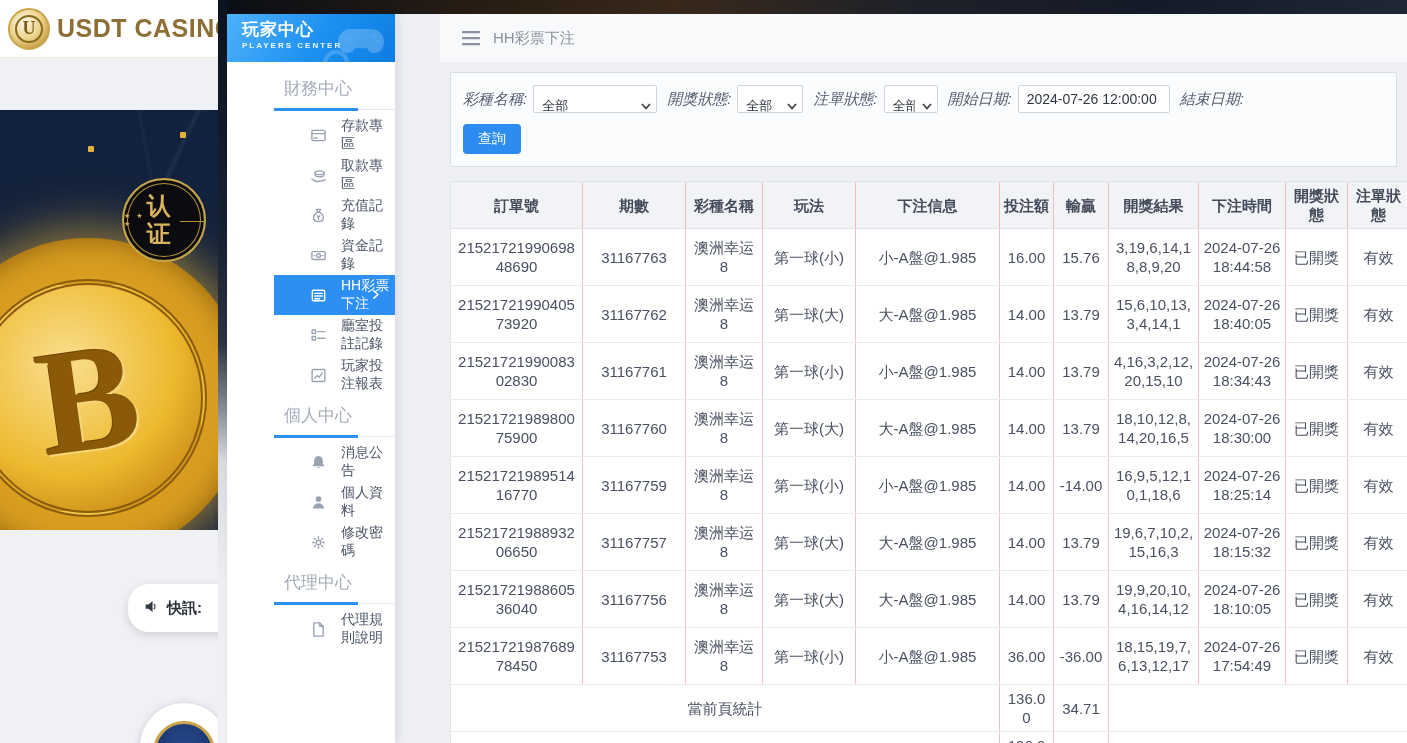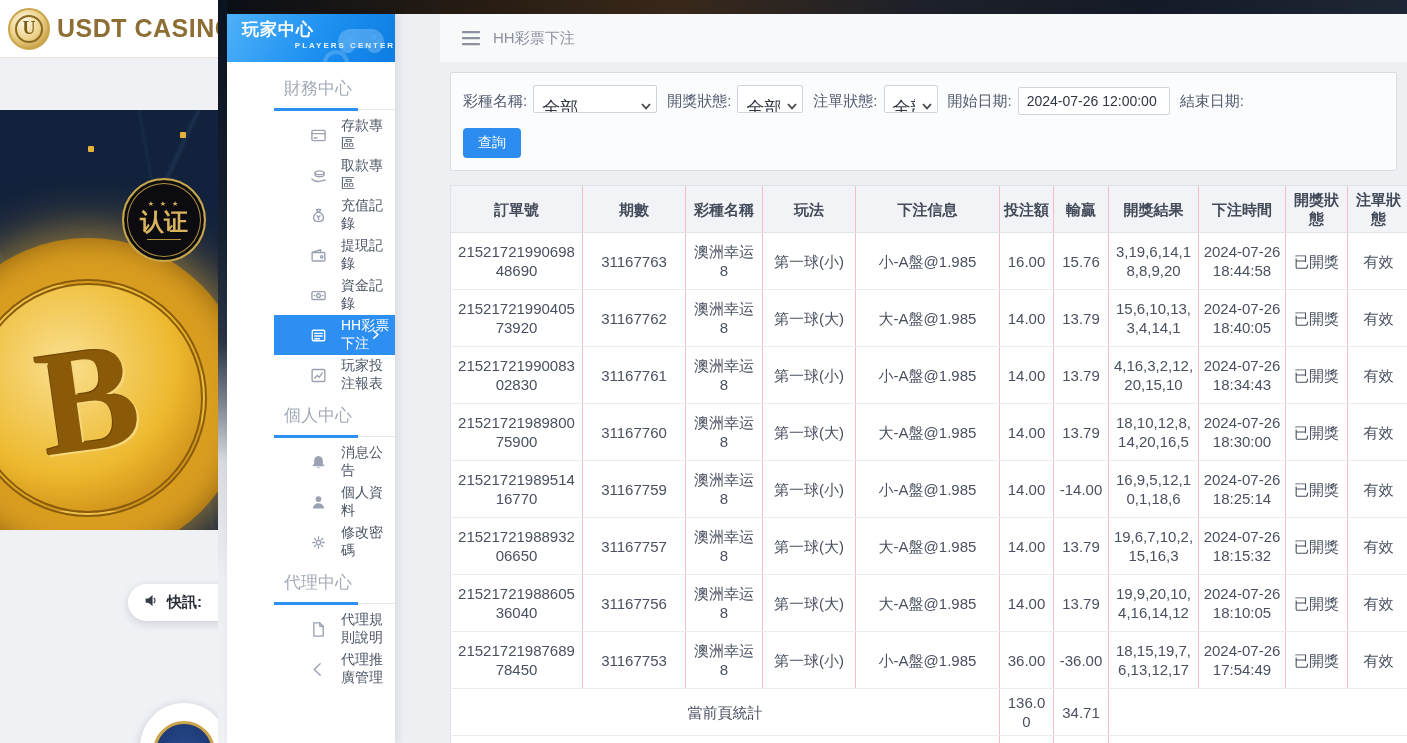--- a/index.html
+++ b/index.html
@@ -29,26 +29,26 @@
     background-color:#d99e20;
     box-shadow:0 0 46px 10px rgba(247,190,60,.55), inset 0 0 30px rgba(90,50,0,.6);
     display:flex; align-items:center; justify-content:center; }
   .coin-inner { width:238px; height:238px; border-radius:50%; border:6px double #8a5c0c;
     display:flex; align-items:center; justify-content:center;
     background:radial-gradient(circle at 40% 35%, #fadf8f, #edb92e 55%, #c07f10 90%); }
   .coin-b { font-family:"Liberation Serif","DejaVu Serif",serif; font-weight:bold; font-size:150px; color:#8a5a08;
     text-shadow:2px 2px 0 #f5d678, -1px -1px 0 #6d4403; transform:rotate(-8deg); }
   .cert-badge { position:absolute; right:12px; top:68px; width:84px; height:84px; border-radius:50%;
     background:#0c0c10; border:2px solid #c9a84c; box-shadow:inset 0 0 0 3px #0c0c10, inset 0 0 0 4px #b3923c;
-    display:flex; flex-direction:column; align-items:center; justify-content:center; color:#d8b25c; }
+    display:flex; flex-direction:row; align-items:center; justify-content:center; color:#d8b25c; }
   .cert-stars { font-size:7px; letter-spacing:2px; line-height:8px; }
   .cert-text { font-size:24px; font-weight:bold; line-height:28px; }
   .cert-line { width:34px; border-top:1px solid #b3923c; margin-top:3px; }
 
-  .ticker-pill { position:absolute; left:128px; top:584px; width:104px; height:37px; background:#fff;
+  .ticker-pill { position:absolute; left:128px; top:584px; width:104px; height:48px; background:#fff;
     border-radius:21px 0 0 21px; box-shadow:0 3px 10px rgba(20,30,60,.15);
     display:flex; align-items:center; gap:7px; padding-left:15px; cursor:pointer; }
   .ticker-label { font-size:15px; font-weight:bold; color:#2b303b; }
 
   .floating-logo { position:absolute; left:140px; top:703px; width:88px; height:88px; border-radius:50%;
     background:#fff; box-shadow:0 2px 10px rgba(20,30,60,.2); display:flex; align-items:flex-end; justify-content:center; cursor:pointer; }
   .floating-logo-inner { width:62px; height:62px; border-radius:50%; margin-bottom:8px;
     background:radial-gradient(circle at 50% 45%, #27488c, #1d3a74 70%, #162c5a); border:3px solid #caa54a; }
 
   
@@ -56,21 +56,21 @@
     background:linear-gradient(180deg,#0c1320 0%,#15202e 30%,#2a3442 46%,#7a828c 54%,#d7dadf 62%,#edeef2 78%,#f0f1f5 100%); }
   .top-strip { position:absolute; left:227px; top:0; width:1180px; height:14px;
     background:linear-gradient(90deg,#0b0f16,#281d13 22%,#39281a 38%,#1e2129 58%,#141a27 78%,#1f2635 100%); }
 
   
   .sidebar { position:absolute; left:227px; top:14px; width:168px; height:729px; background:#fff;
     box-shadow:3px 0 8px rgba(30,40,60,.10); }
   .sidebar-header { height:48px; padding:5px 0 0 15px; position:relative; overflow:hidden;
     background:linear-gradient(120deg,#4eb1f9 0%,#1d90f1 55%,#0d7ce2 100%); }
   .sidebar-title { color:#fff; font-size:17px; font-weight:bold; line-height:22px; letter-spacing:1px; }
-  .sidebar-sub { color:rgba(255,255,255,.92); font-size:8px; letter-spacing:2px; font-weight:bold;text-align:right; }
+  .sidebar-sub { color:rgba(255,255,255,.92); font-size:8px; letter-spacing:2px; font-weight:bold; }
   .sidebar-header .pad-icon { position:absolute; right:8px; top:7px; opacity:.55; }
   .sidebar-header .ring { position:absolute; left:96px; bottom:-14px; width:26px; height:26px; border-radius:50%;
     border:4px solid rgba(255,255,255,.18); }
 
   .menu { padding-top:6px;margin-left:47px; }
   .menu-section-label { color:#a3abb8; font-size:17px; padding:9px 0 7px 10px; }
   .menu-rule { position:relative; height:3px; margin-bottom:5px; }
   .menu-rule::before { content:""; position:absolute; left:0; bottom:0; width:100%; height:1px; background:#e5e8ec; }
   .menu-rule::after { content:""; position:absolute; left:0; bottom:-1px; width:84px; height:3px; background:#2e90f1; }
   .menu-item { display:flex; align-items:center; height:40px; padding-left:36px; color:#4c5566; font-size:14px; cursor:pointer; position:relative; }
@@ -83,24 +83,24 @@
 
   
   .main { position:absolute; left:440px; top:14px; width:967px; height:729px; }
   .topbar { height:48px; background:#f8f9fb; display:flex; align-items:center; gap:13px; padding-left:22px; }
   .hamburger { display:inline-flex; cursor:pointer; color:#8b919e; }
   .topbar-title { color:#8b919e; font-size:15px; }
   .content { position:absolute; left:0; top:48px; right:0; bottom:0; background:#edeff3; padding:10px 0 0 10px; }
 
   .filter-panel { width:947px; background:#fbfcfd; border:1px solid #d9dee5; border-radius:2px; padding:12px 0 12px 12px; }
   .filter-row { display:flex; align-items:center; font-size:15px; color:#515a6e; white-space:nowrap; }
-  .f-label { margin-right:6px; }
+  .f-label { margin-right:6px;font-style:italic; }
   .sel-wrap { position:relative; margin-right:10px; }
   .sel-wrap select { appearance:none; -webkit-appearance:none; -moz-appearance:none; border:1px solid #cfd4dc; border-radius:2px;
-    height:28px; padding:12px 22px 0 8px; font-size:18px; color:#2f3542; background:#fff; width:100%; font-family:Liberation Sans, sans-serif; }
+    height:28px; padding:12px 22px 0 8px; font-size:13px; color:#2f3542; background:#fff; width:100%; font-family:Liberation Sans, sans-serif; }
   .sel-arrow { position:absolute; right:6px; top:11px; pointer-events:none; color:#444; }
   .w-lottery { width:124px; } .w-draw { width:66px; } .w-order { width:54px; }
   .date-input { width:152px; height:28px; border:1px solid #cfd4dc; border-radius:2px; padding:0 8px; font-size:14px; color:#2f3542; margin-right:10px; font-family:inherit; background:#fff; }
   .query-btn { margin-top:11px; background:#2d8cf0; color:#fff; border:none; border-radius:4px; height:30px; padding:0 15px; font-size:14px; cursor:pointer; font-family:inherit; }
 
   .table-wrap { margin-top:14px; width:957px; }
   table.bets { border-collapse:collapse; table-layout:fixed; width:959px; background:#fff; font-size:15px; color:#495060; }
   table.bets th, table.bets td { border-left:1px solid #f2bfc4; border-bottom:1px solid #e9ebee; text-align:center; padding:4px 4px; word-break:break-all; line-height:19px; }
   table.bets th:first-child, table.bets td:first-child { border-left:1px solid #dfe3e8; }
   table.bets th:last-child, table.bets td:last-child { border-right:1px solid #dfe3e8; }
@@ -198,30 +198,20 @@
             <path d="M6 2.2h4L8.7 4.6H7.3z"></path>
             <path d="M8 4.6c-3 1.2-4.6 3.4-4.6 5.6 0 2 1.8 3.6 4.6 3.6s4.6-1.6 4.6-3.6c0-2.2-1.6-4.4-4.6-5.6z"></path>
             <path d="M6.6 8.2l1.4 1.6 1.4-1.6M8 9.8v2.2"></path>
           </svg>
         </span>
         <span>充值記錄</span>
       </div>
       <div class="menu-item">
         <span class="mi-icon">
           <svg viewBox="0 0 16 16" fill="none" stroke="currentColor" stroke-width="1.3" stroke-linecap="round" stroke-linejoin="round">
-            <path d="M2 5.2L10 2.6v2.6"></path>
-            <rect x="2" y="5.2" width="12" height="8" rx="1"></rect>
-            <circle cx="11" cy="9.2" r="1.1"></circle>
-          </svg>
-        </span>
-        <span>提現記錄</span>
-      </div>
-      <div class="menu-item">
-        <span class="mi-icon">
-          <svg viewBox="0 0 16 16" fill="none" stroke="currentColor" stroke-width="1.3" stroke-linecap="round" stroke-linejoin="round">
             <rect x="1.8" y="4.4" width="12.4" height="7.4" rx="1"></rect>
             <circle cx="8" cy="8.1" r="1.8"></circle>
             <line x1="3.8" y1="8.1" x2="4.6" y2="8.1"></line>
             <line x1="11.4" y1="8.1" x2="12.2" y2="8.1"></line>
           </svg>
         </span>
         <span>資金記錄</span>
       </div>
       <div class="menu-item active">
         <span class="mi-icon">
@@ -233,20 +223,31 @@
           </svg>
         </span>
         <span>HH彩票下注</span>
         <span class="mi-chevron"><svg width="13" height="13" viewBox="0 0 16 16" fill="none" stroke="currentColor" stroke-width="2" stroke-linecap="round" stroke-linejoin="round">
             <polyline points="6,3.5 11,8 6,12.5"></polyline>
           </svg></span>
       </div>
       <div class="menu-item">
         <span class="mi-icon">
           <svg viewBox="0 0 16 16" fill="none" stroke="currentColor" stroke-width="1.3" stroke-linecap="round" stroke-linejoin="round">
+            <rect x="2" y="2.8" width="3.2" height="3.2"></rect>
+            <line x1="7.4" y1="4.4" x2="14" y2="4.4"></line>
+            <rect x="2" y="9" width="3.2" height="3.2"></rect>
+            <line x1="7.4" y1="10.6" x2="14" y2="10.6"></line>
+          </svg>
+        </span>
+        <span>廳室投註記錄</span>
+      </div>
+      <div class="menu-item">
+        <span class="mi-icon">
+          <svg viewBox="0 0 16 16" fill="none" stroke="currentColor" stroke-width="1.3" stroke-linecap="round" stroke-linejoin="round">
             <rect x="2" y="2.4" width="12" height="11.2" rx="1"></rect>
             <polyline points="4.4,10.6 6.8,8 8.8,9.6 11.6,5.6"></polyline>
           </svg>
         </span>
         <span>玩家投注報表</span>
       </div>
       <div class="menu-section-label">個人中心</div>
       <div class="menu-rule"></div>
       <div class="menu-item">
         <span class="mi-icon">
@@ -278,28 +279,20 @@
       <div class="menu-section-label">代理中心</div>
       <div class="menu-rule"></div>
       <div class="menu-item">
         <span class="mi-icon">
           <svg viewBox="0 0 16 16" fill="none" stroke="currentColor" stroke-width="1.3" stroke-linecap="round" stroke-linejoin="round">
             <path d="M3.6 1.8h5.6l3.2 3.2v9.2H3.6z"></path>
             <path d="M9.2 1.8v3.2h3.2"></path>
           </svg>
         </span>
         <span>代理規則說明</span>
-      </div>
-      <div class="menu-item">
-        <span class="mi-icon">
-          <svg viewBox="0 0 16 16" fill="none" stroke="currentColor" stroke-width="1.3" stroke-linecap="round" stroke-linejoin="round">
-            <polyline points="9.6,2.6 4,8 9.6,13.4"></polyline>
-          </svg>
-        </span>
-        <span>代理推廣管理</span>
       </div>
     </div>
 </div>
 
 <div class="main">
   <div class="topbar">
     <span class="hamburger">
       <svg width="18" height="15" viewBox="0 0 18 15" fill="currentColor">
         <rect y="0" width="18" height="2.2" rx=".6"></rect>
           <rect y="6" width="18" height="2.2" rx=".6"></rect>

